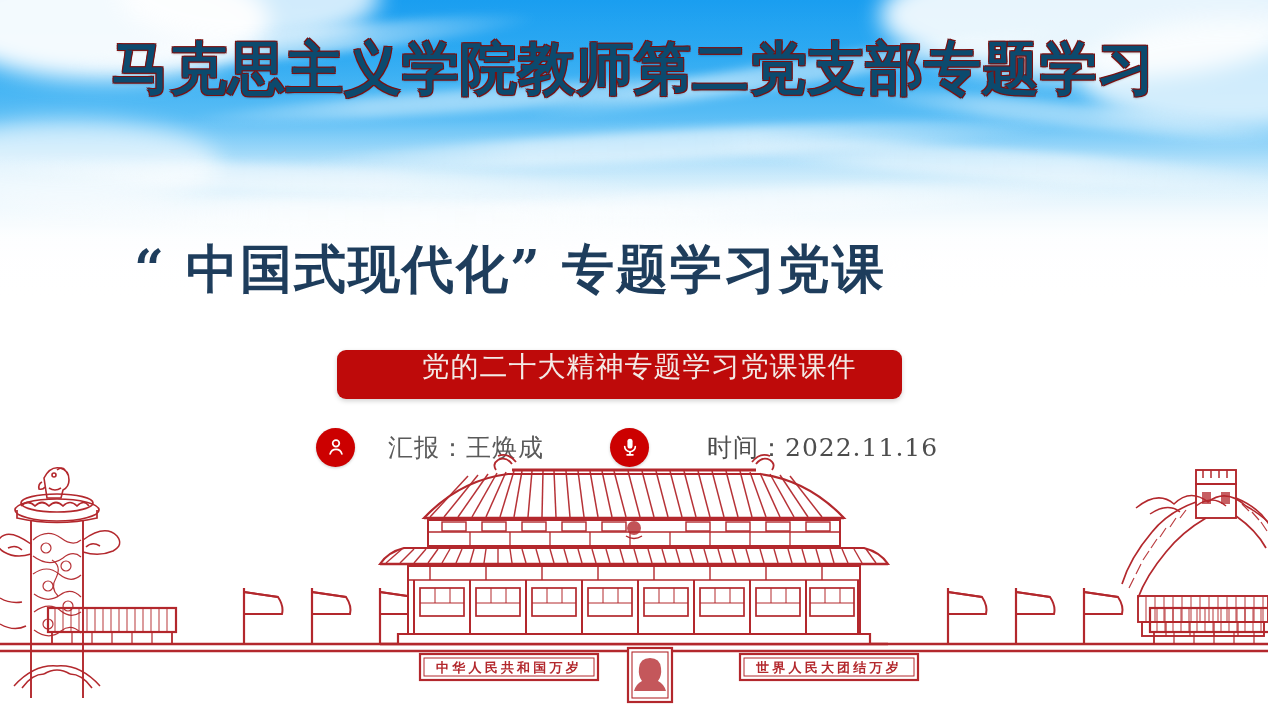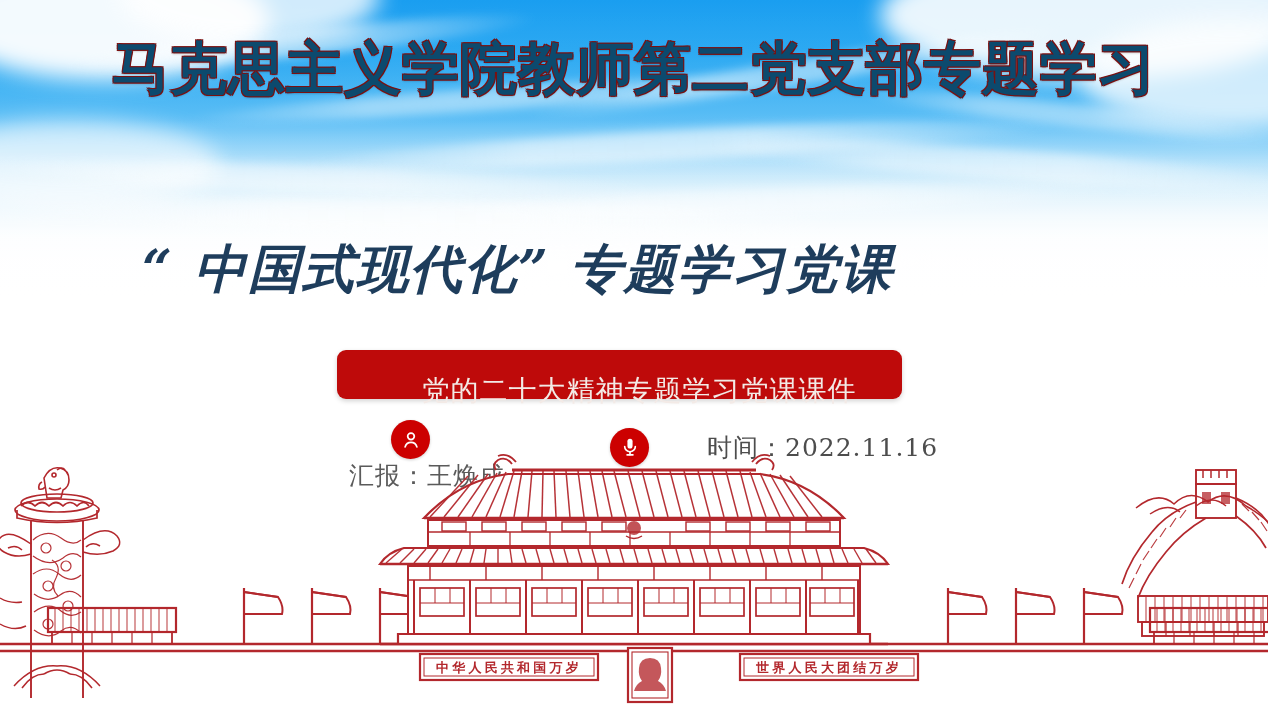--- a/index.html
+++ b/index.html
@@ -89,49 +89,48 @@
       -1px -1px 0 #7a1010,
        1px -1px 0 #7a1010,
       -1px  1px 0 #7a1010,
        1px  1px 0 #7a1010,
        0px  2px 2px rgba(0,0,0,0.18);
   }
 
   
   .headline {
     position: absolute;
-    left: 8px;
+    left: 0;
     top: 238px;
     width: 1020px;
     text-align: center;
     font-family: "DejaVu Serif", "Liberation Serif", serif;
     font-size: 52px;
     font-weight: bold;
     color: #1e3d5c;
     letter-spacing: 2px;
     line-height: 1.2;
     white-space: nowrap;
-    font-style: italic;
   }
 
   
   .subtitle-banner {
     position: absolute;
     left: 337px;
     top: 350px;
     width: 565px;
     height: 49px;
     background: #BE0A0A;
     border-radius: 9px;
     box-shadow: 0 2px 5px rgba(0,0,0,0.18);
   }
   .subtitle-text {
     position: absolute;
     left: 337px;
-    top: 366px;
+    top: 342px;
     width: 585px;
     height: 49px;
     line-height: 49px;
     text-align: center;
     font-family: "DejaVu Serif", "Liberation Serif", serif;
     font-size: 28px;
     color: #f3eae6;
     letter-spacing: 1px;
     white-space: nowrap;
     padding-left: 19px;
@@ -145,21 +144,21 @@
     top: 420px;
     width: 1268px;
     height: 54px;
   }
   .meta-item {
     position: absolute;
     display: flex;
     align-items: center;
     height: 54px;
   }
-  .meta-item.presenter { left: 316px; flex-direction: column; }
+  .meta-item.presenter { left: 316px; }
   .meta-item.datetime  { left: 610px; }
 
   .icon-circle {
     width: 39px;
     height: 39px;
     border-radius: 50%;
     background: #CC0000;
     display: flex;
     align-items: center;
     justify-content: center;

